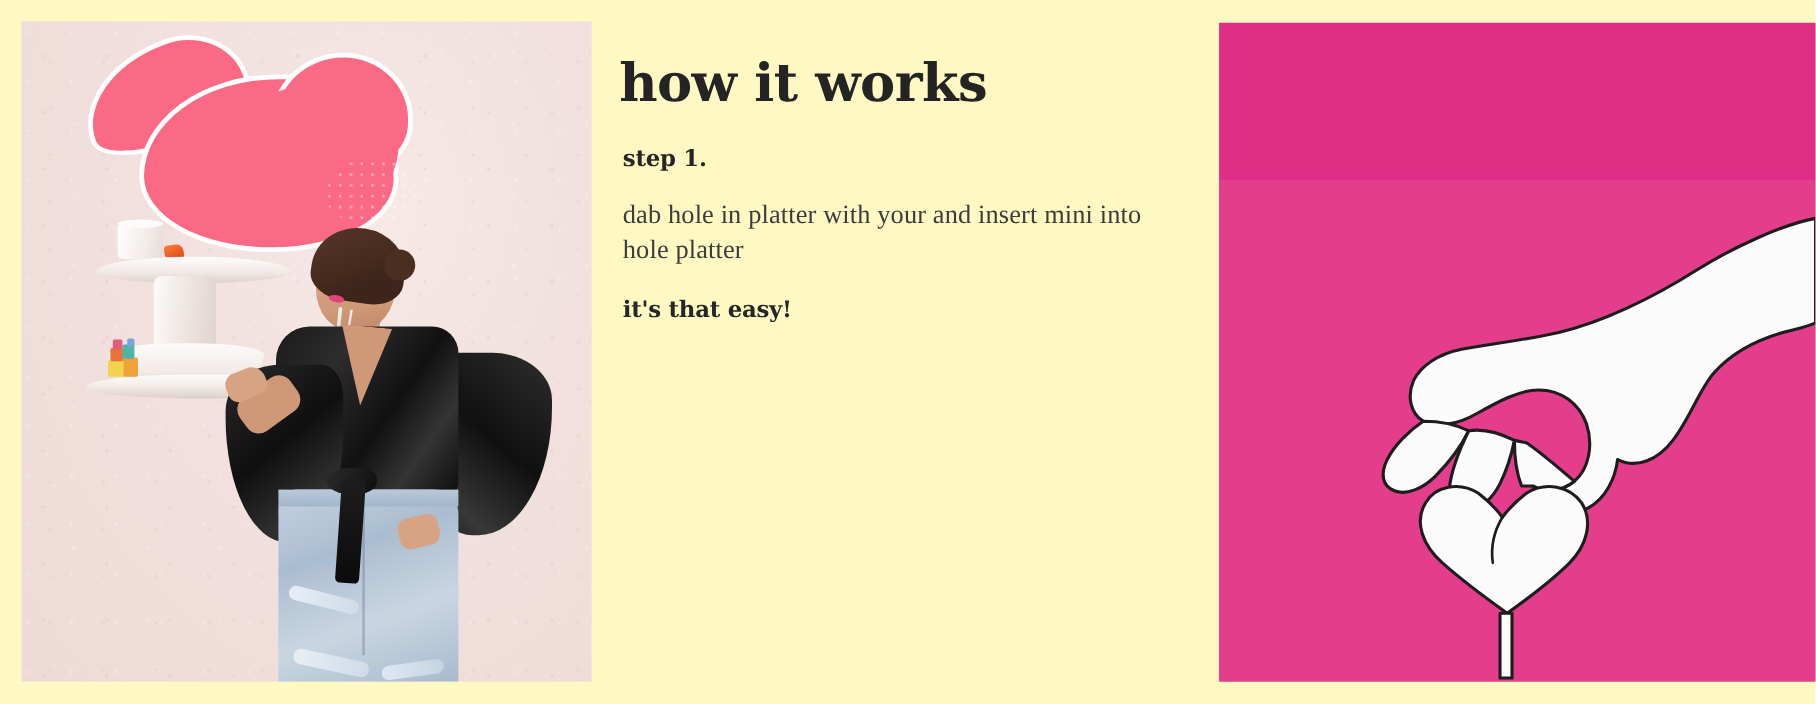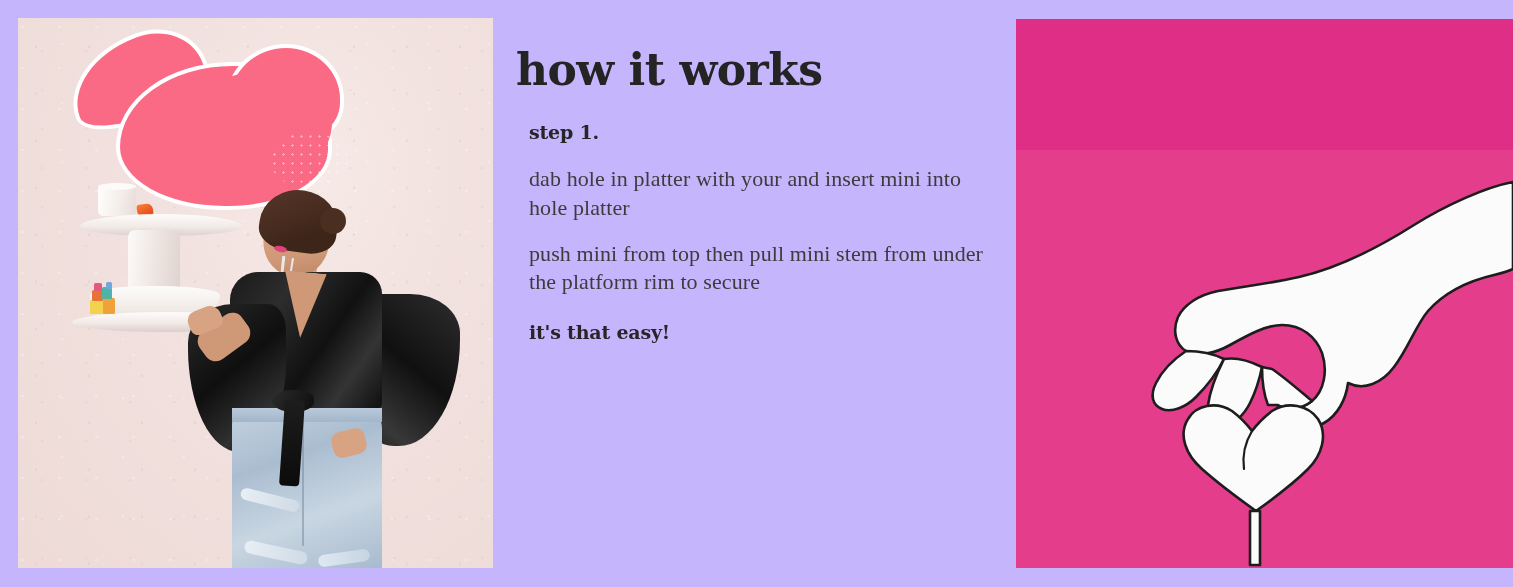--- a/index.html
+++ b/index.html
@@ -6,21 +6,21 @@
   * { margin:0; padding:0; box-sizing:border-box; }
   html, body {
     width:1513px; height:587px;
     background:#ffffff;
     font-family:"Liberation Serif", serif;
     overflow:hidden;
   }
   .page {
     position:relative;
     width:1513px; height:587px;
-    background:#c4b5fd;
+    background:#fef9c3;
   }
 
   
   .photo-panel {
     position:absolute;
     left:18px; top:18px;
     width:475px; height:550px;
     overflow:hidden;
     background:#f2e2df;
   }
@@ -215,21 +215,21 @@
     position:absolute;
     left:0; top:48px;
     font-family:"DejaVu Serif", serif;
     font-weight:700;
     font-size:44px;
     line-height:1;
     letter-spacing:-.5px;
     color:#242424;
     white-space:nowrap;
   }
-  .steps { position:absolute; left:13px; top:118px; width:470px; }
+  .steps { position:absolute; left:3px; top:118px; width:470px; }
   .step-block { margin-bottom:14px; }
   .step-label {
     font-family:"DejaVu Serif", serif;
     font-weight:700;
     font-size:19px;
     line-height:1.55;
     color:#262626;
     letter-spacing:-.2px;
   }
   .step-text {
@@ -341,21 +341,20 @@
 
       <div class="step-block">
         <div class="step-label">step 1.</div>
       </div>
 
       <div class="step-block">
         <div class="step-text">dab hole in platter with your and insert mini into hole platter</div>
       </div>
 
       <div class="step-block">
-        <div class="step-text">push mini from top then pull mini stem from under the platform rim to secure</div>
       </div>
 
       <div class="closer">it's that easy!</div>
     </div>
   </div>
 
   <div class="pink-panel">
     <div class="pink-band-top"></div>
     <div class="pink-band-bot"></div>
 

